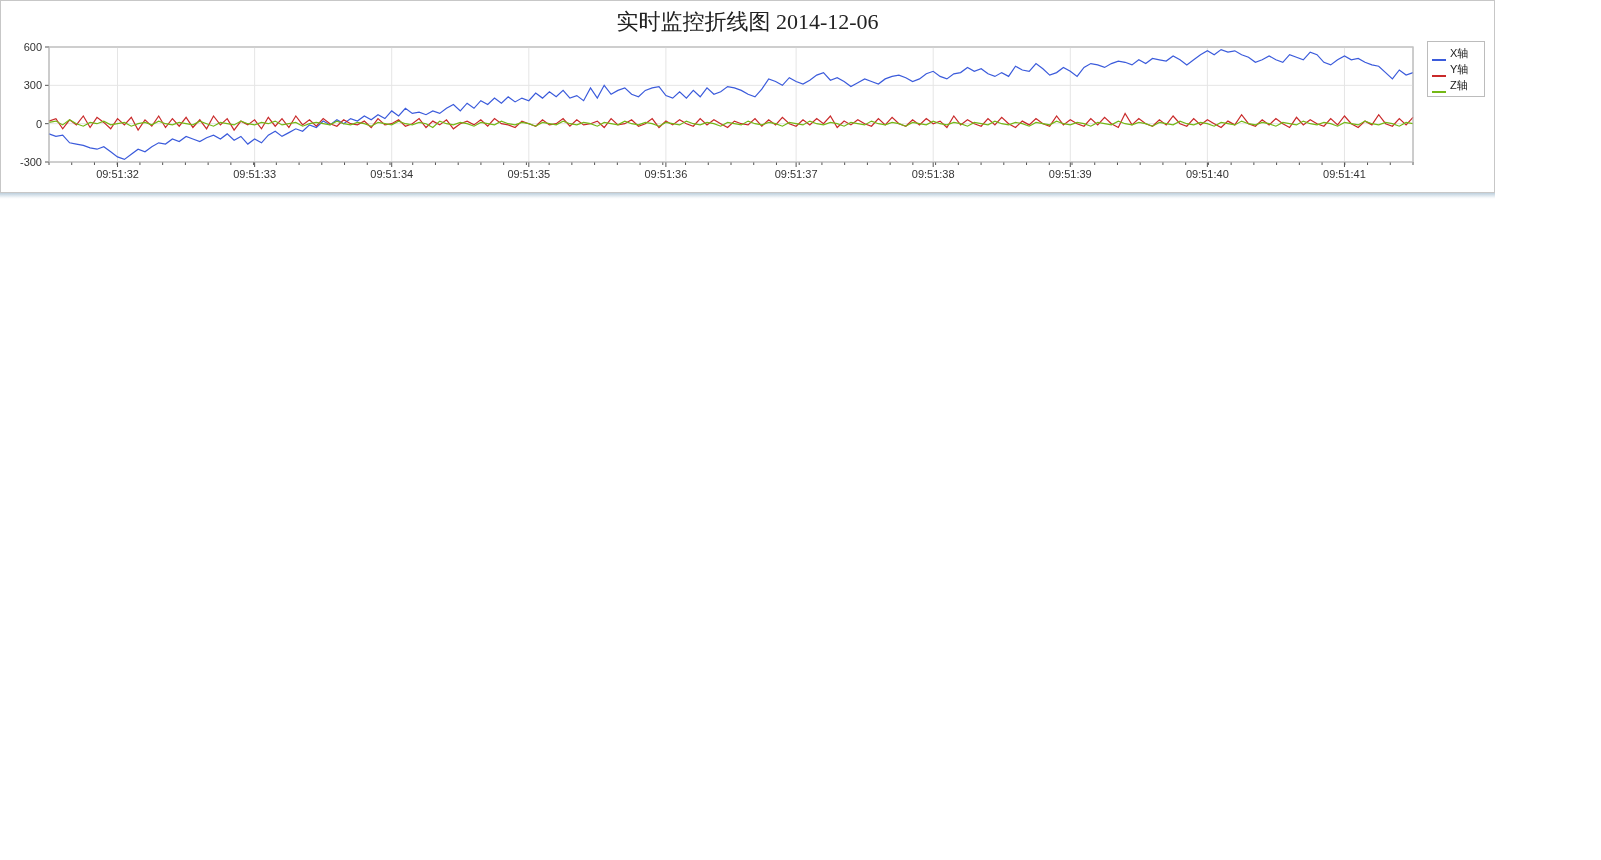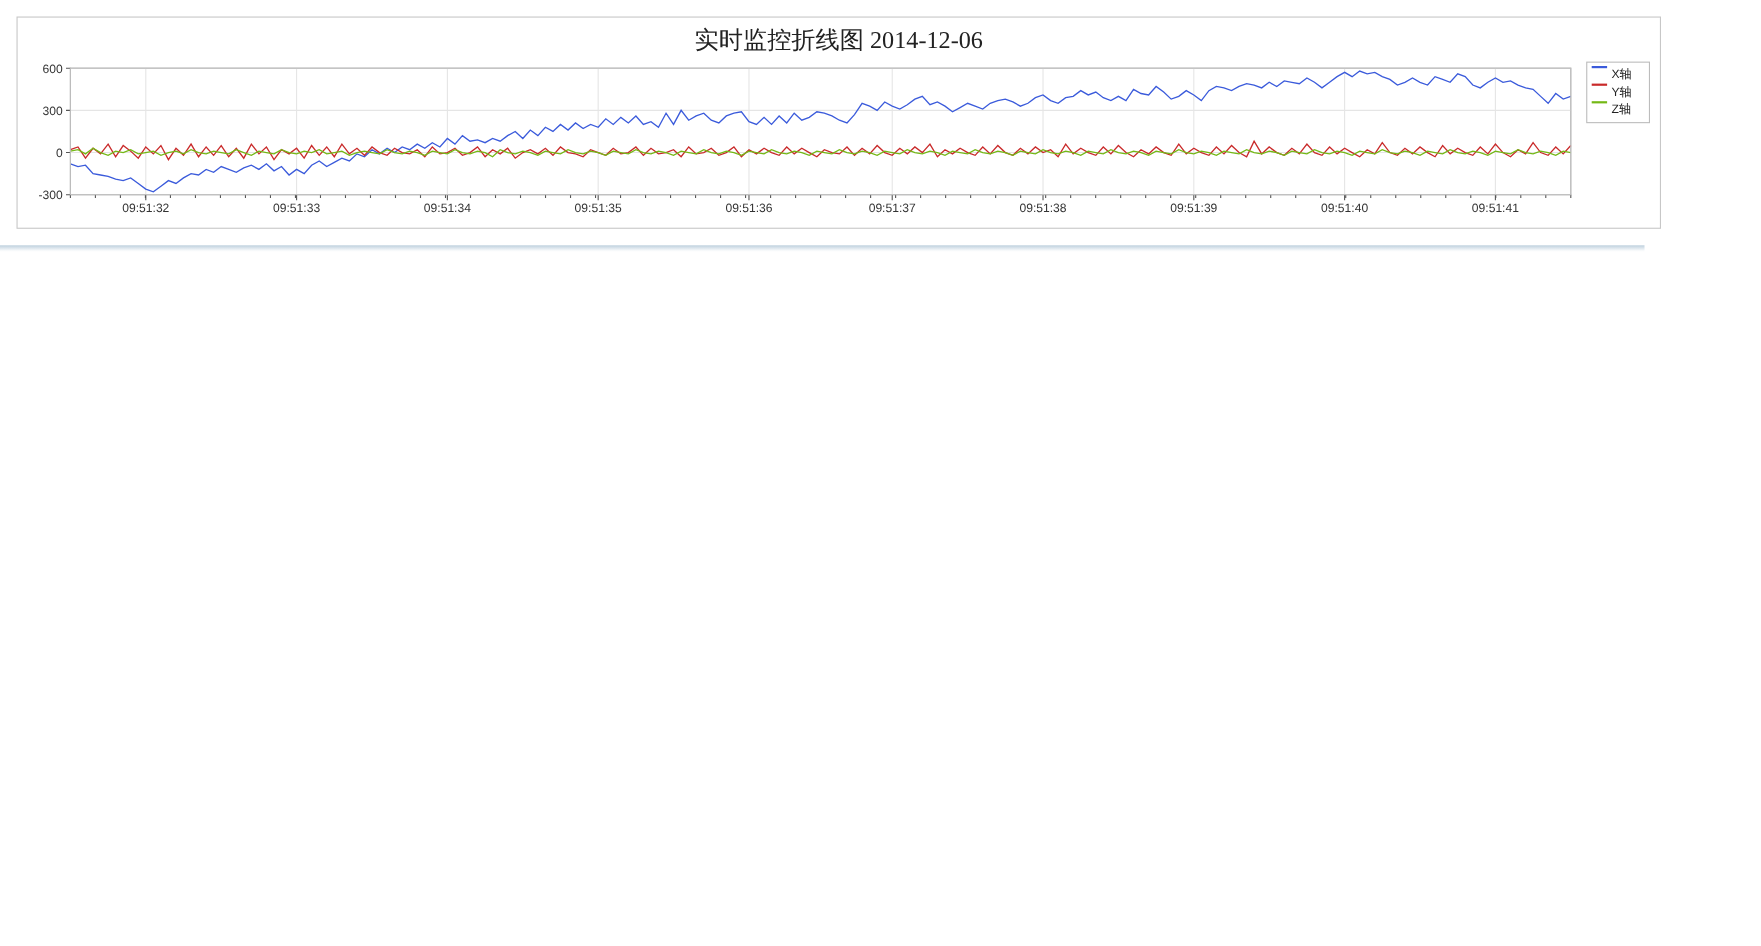--- a/index.html
+++ b/index.html
@@ -5,21 +5,21 @@
   html, body {
     margin: 0;
     padding: 0;
     background: #ffffff;
     font-family: "SimSun", "Arial", sans-serif;
     width: 1601px;
   }
   .panel {
     box-sizing: border-box;
     width: 1495px;
-    margin: 15px;
+    margin: 0;
     padding: 6px 8px 6px 8px;
     background: #ffffff;
     border: 1px solid #c7c7c7;
     position: relative;
   }
   .panel-shadow {
     width: 1495px;
     height: 6px;
     background: linear-gradient(180deg, rgba(110,150,180,0.45) 0%, rgba(110,150,180,0.05) 80%, rgba(110,150,180,0) 100%);
     margin: 0;
@@ -49,21 +49,21 @@
     box-sizing: border-box;
     width: 58px;
     background: #ffffff;
     border: 1px solid #bcbcbc;
     padding: 3px 4px;
     font-size: 11px;
     color: #222;
   }
   .legend-row {
     display: flex;
-    align-items: flex-start;
+    align-items: flex-end;
     gap: 4px;
     height: 16px;
   }
   .legend-swatch {
     width: 14px;
     height: 2px;
   }
 </style>
 </head>
 <body>

